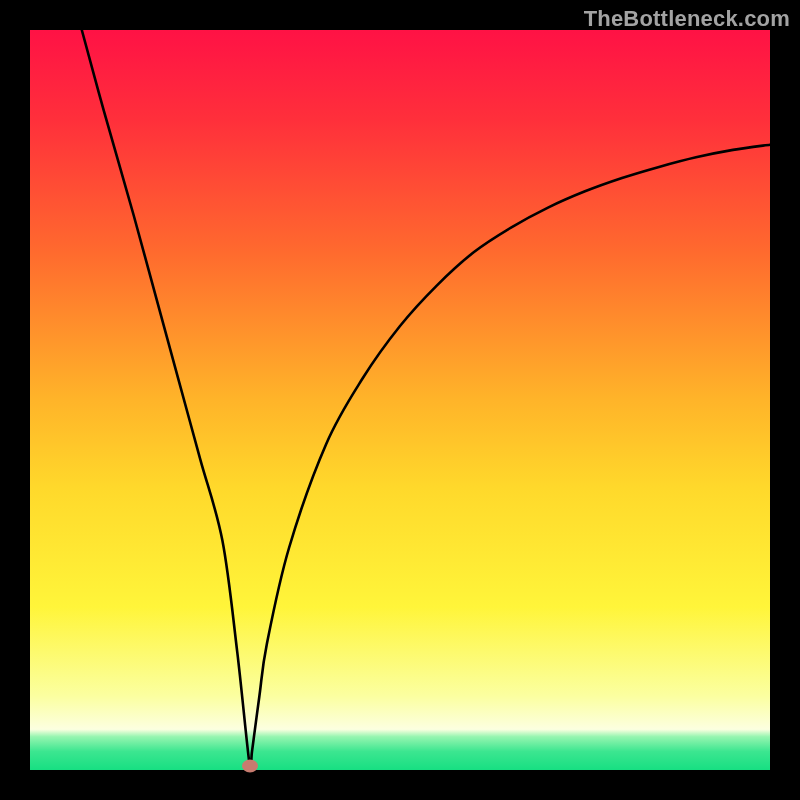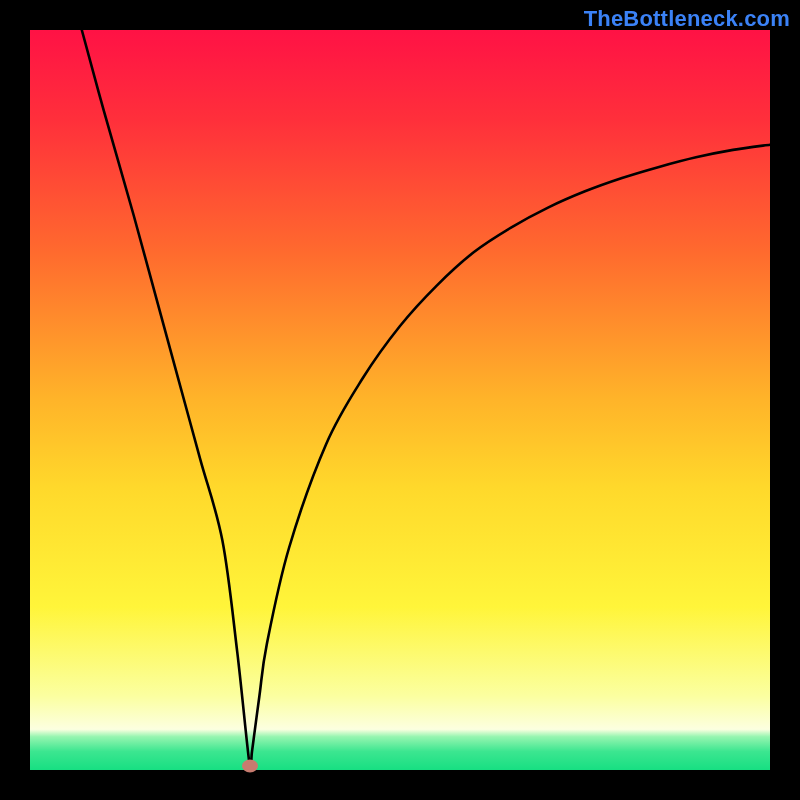--- a/index.html
+++ b/index.html
@@ -14,21 +14,21 @@
   .stage {
     position: relative;
     width: 800px;
     height: 800px;
     background: #000;
   }
   .watermark {
     position: absolute;
     top: 6px;
     right: 10px;
-    color: #3b82f6;
+    color: #a3a3a3;
     font-size: 22px;
     font-weight: bold;
     letter-spacing: 0.2px;
     z-index: 5;
     margin-left: 20px;
   }
   .plot-frame {
     position: absolute;
     left: 30px;
     top: 30px;

